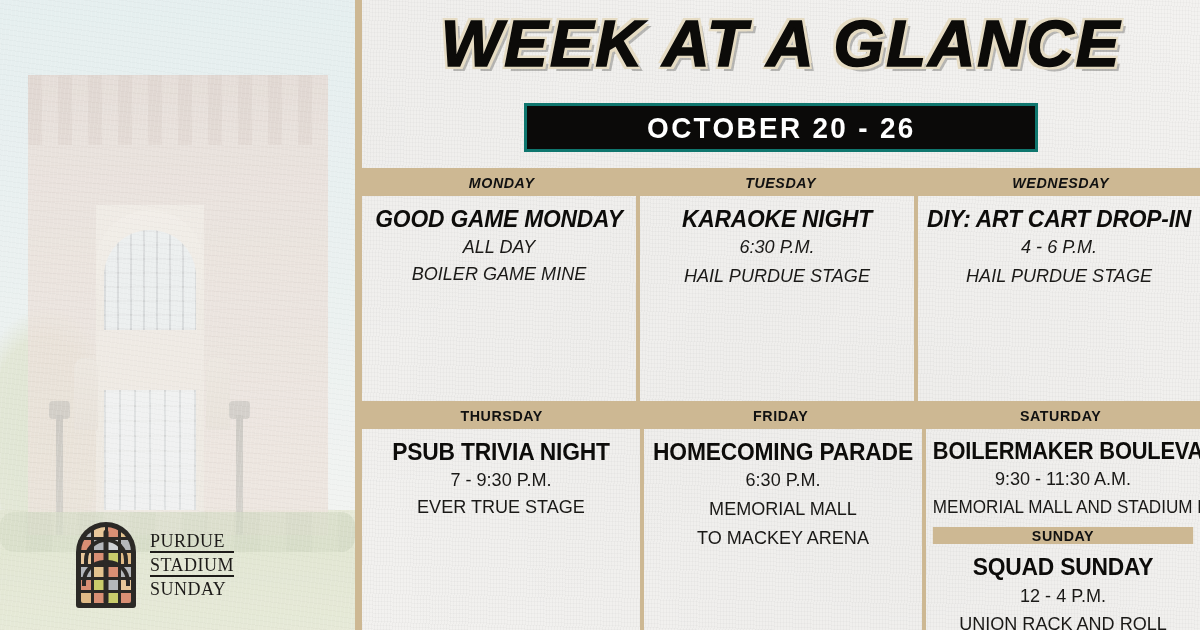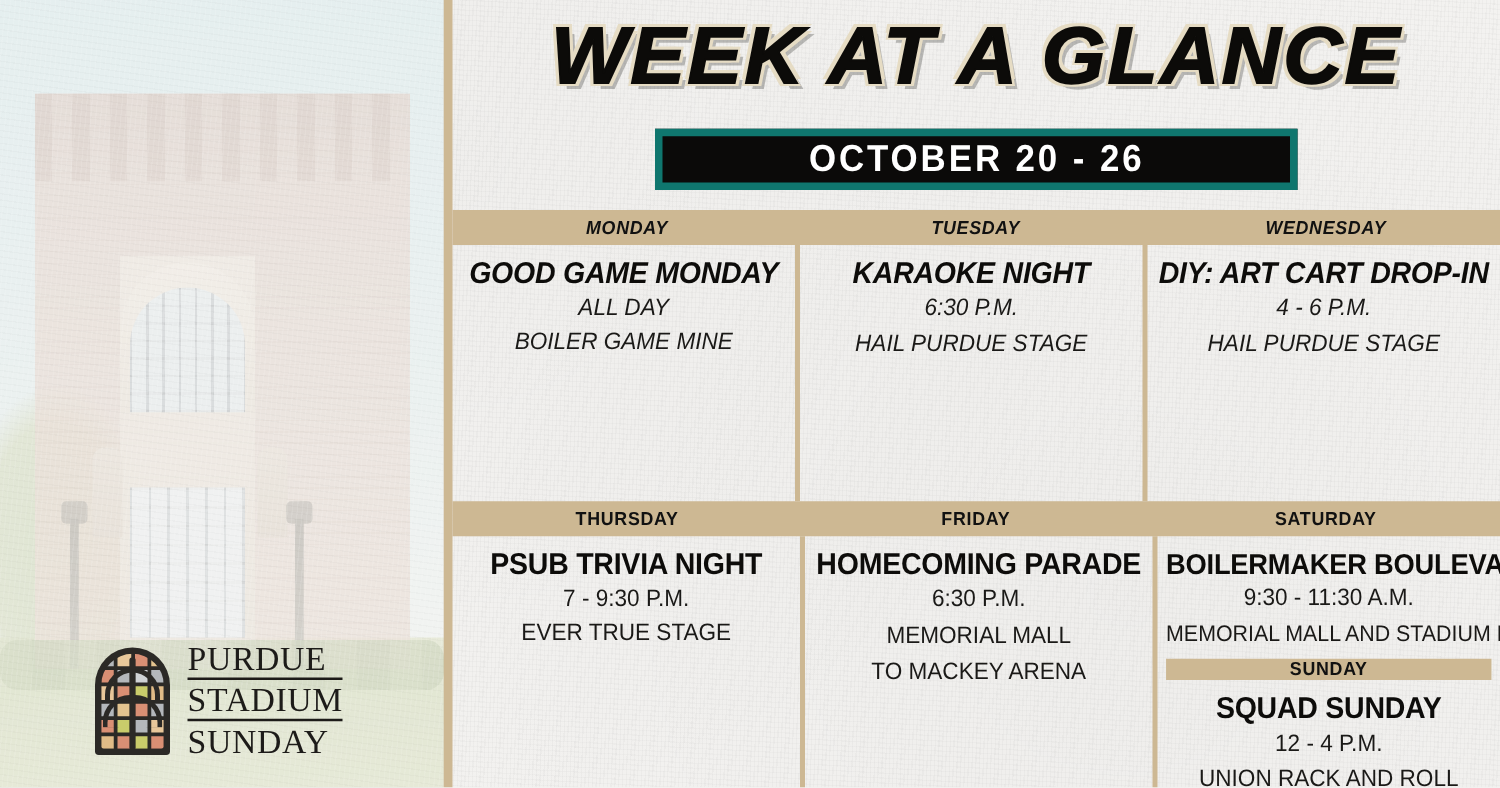--- a/index.html
+++ b/index.html
@@ -144,21 +144,21 @@
   }
   .logo-mark .bough{
     position:absolute; left:50%; width:42px; height:26px;
     transform:translateX(-50%);
     border:4px solid #2b2926; border-bottom:none; border-radius:22px 22px 0 0;
     z-index:3; background:transparent;
   }
   .logo-text{ line-height:1; color:#1d1b19; }
   .logo-text .lt{
     font-family:"Liberation Serif", serif;
-    font-size:27px; letter-spacing:.5px;
+    font-size:18px; letter-spacing:.5px;
     border-bottom:2px solid #1d1b19;
     padding-bottom:1px; margin-bottom:3px;
     display:block;
   }
   .logo-text .lt:last-child{ border-bottom:none; margin-bottom:0; }
 
   
   .content{
     position:absolute; left:362px; top:0; right:0; bottom:0;
   }
@@ -177,21 +177,21 @@
       -1px 0 0 #ffffff, 1px 0 0 #ffffff, 0 -1px 0 #ffffff, 0 1px 0 #ffffff,
       5px 5px 0 rgba(12,11,9,.25);
   }
   .main-title .inner{
     -webkit-text-stroke:1.5px #0c0b09;
   }
 
   .date-box{
     position:absolute; left:162px; top:103px; width:514px; height:49px;
     background:#0b0a09;
-    border:6px solid #0f766e;
+    border:3px solid #0f766e;
     display:flex; align-items:center; justify-content:center;
   }
   .date-box span{
     color:#ffffff; font-weight:bold; font-size:30px;
     letter-spacing:2.5px;
     transform:scaleX(.93);
     font-family:"Liberation Sans", sans-serif;
   }
 
   

